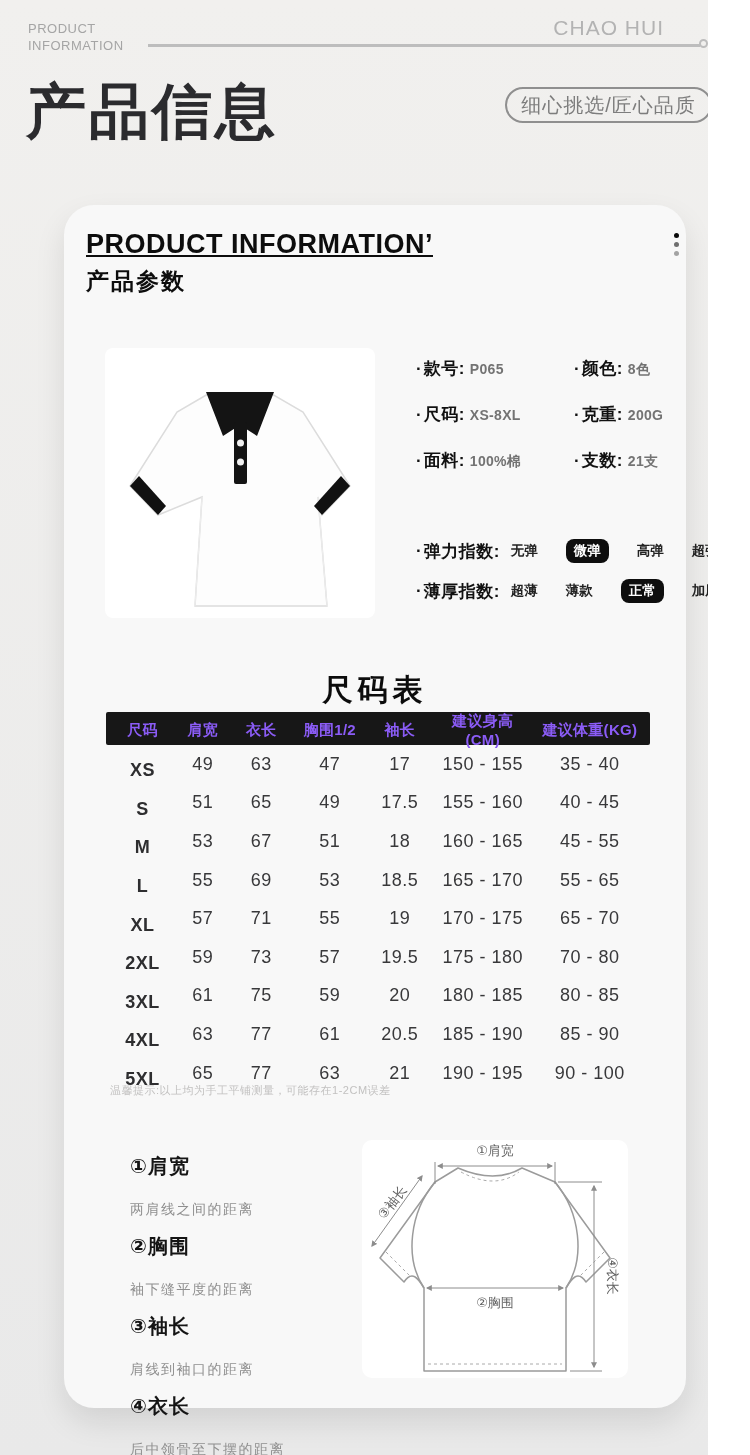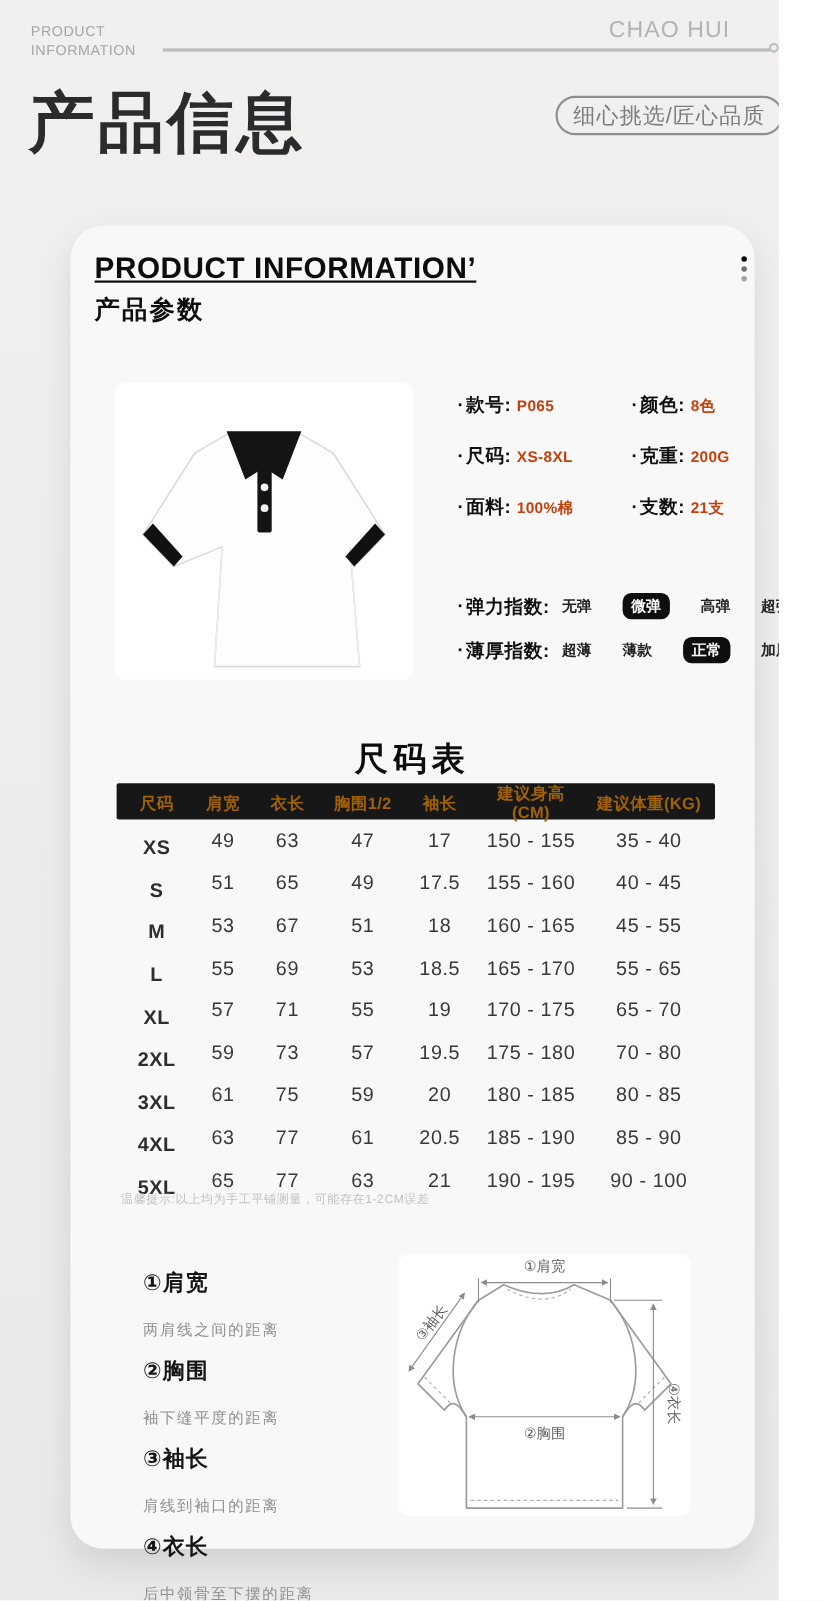--- a/index.html
+++ b/index.html
@@ -27,34 +27,34 @@
   .kebab i:nth-child(1){ background:#0a0a0a; } .kebab i:nth-child(2){ background:#6f6f6f; } .kebab i:nth-child(3){ background:#a3a3a3; }
 
   
   .photo { position:absolute; left:41px; top:143px; width:270px; height:270px; background:#ffffff; border-radius:8px; overflow:hidden; }
 
   
   .specs { position:absolute; left:352px; top:152px; width:250px; display:grid; grid-template-columns:158px auto; row-gap:23px; }
   .spec { display:flex; align-items:baseline; white-space:nowrap; }
   .bullet { font-size:17px; font-weight:900; color:#111; margin-right:2px; }
   .spec-label { font-size:17px; font-weight:800; color:#111; letter-spacing:.5px; }
-  .spec-value { font-size:14px; font-weight:700; color:#c2410c; margin-left:5px; letter-spacing:.3px; }
+  .spec-value { font-size:14px; font-weight:700; color:#737373; margin-left:5px; letter-spacing:.3px; }
 
   .index-row { position:absolute; left:352px; width:260px; display:flex; align-items:center; white-space:nowrap; }
   .index-row.elastic { top:334px; } .index-row.thick { top:374px; }
   .index-label { font-size:17px; font-weight:800; color:#111; letter-spacing:.5px; }
   .opts { display:flex; gap:28px; margin-left:11px; align-items:center; }
   .opt { font-size:13.5px; font-weight:700; color:#222; }
   .opt.pill { background:#0e0e0e; color:#fff; padding:3px 8px; border-radius:8px; }
 
   
   .table-title { position:absolute; left:0; top:465px; width:622px; text-align:center; font-size:30px; font-weight:900; color:#0c0c0c; letter-spacing:5px; }
   .thead { position:absolute; left:42px; top:507px; width:544px; height:33px; background:#171717; border-radius:2px;
            display:grid; grid-template-columns:13.4% 8.8% 12.7% 12.5% 13.2% 17.3% 22.1%; align-items:center; }
-  .thead span { text-align:center; color:#a16207; font-size:15px; font-weight:800; letter-spacing:.3px; }
+  .thead span { text-align:center; color:#8b5cf6; font-size:15px; font-weight:800; letter-spacing:.3px; }
   .tbody { position:absolute; left:42px; top:540px; width:544px; }
   .trow { display:grid; grid-template-columns:13.4% 8.8% 12.7% 12.5% 13.2% 17.3% 22.1%; height:38.6px; align-items:center; }
   .trow span { text-align:center; font-size:18px; font-weight:500; color:#38383a; letter-spacing:.5px; }
   .trow span:first-child { font-weight:700; color:#2e2e30;margin-top:13px; }
   .note { position:absolute; left:46px; top:878px; font-size:11px; color:#c2c1c0; letter-spacing:.5px; }
 
   
   .legend { position:absolute; left:66px; top:948px; display:flex; flex-direction:column; gap:14px; }
   .legend-item .t { font-size:20px; font-weight:800; color:#151515; letter-spacing:1px; }
   .legend-item .d { font-size:14px; color:#8f8f8f; margin-top:21px; letter-spacing:1.5px; }

